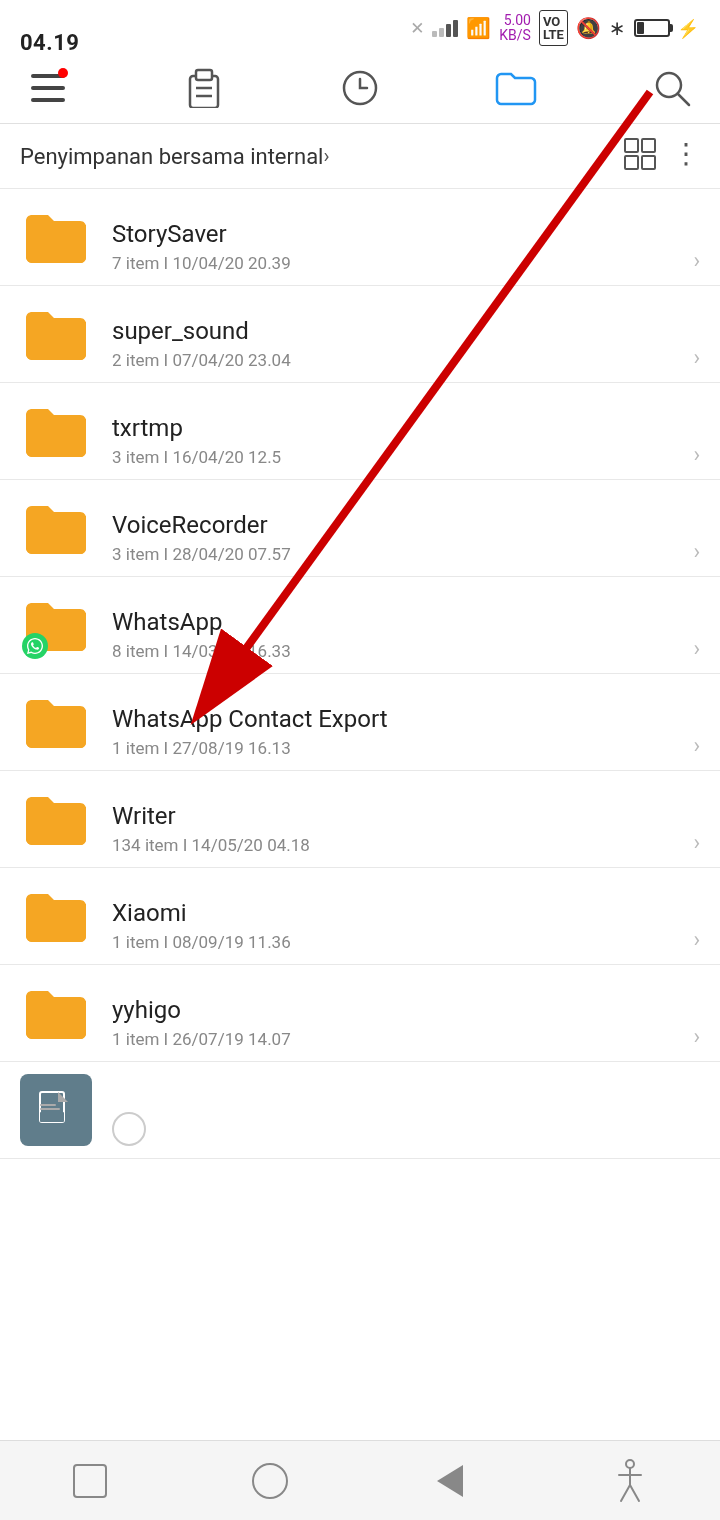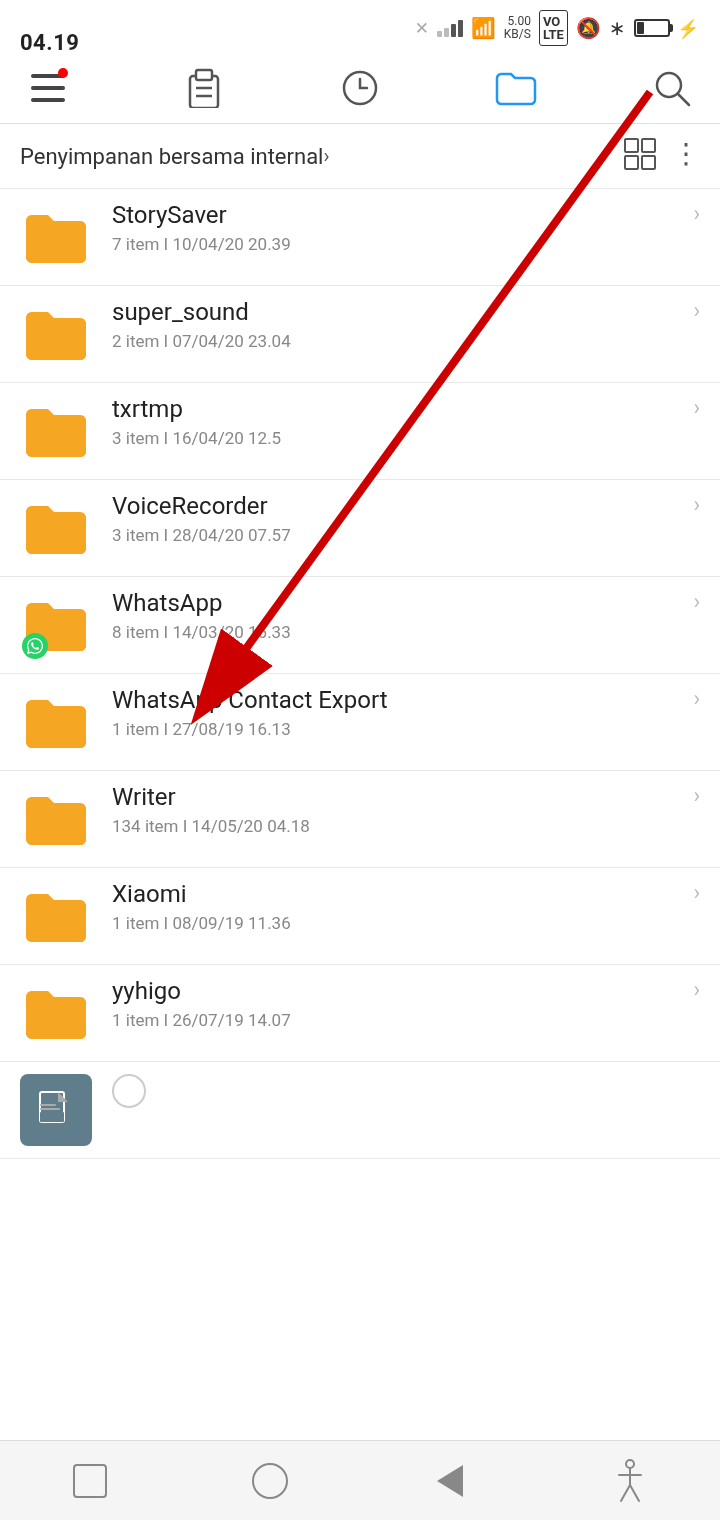--- a/index.html
+++ b/index.html
@@ -125,21 +125,21 @@
       display: flex;
       align-items: center;
     }
     .breadcrumb-actions {
       display: flex;
       align-items: center;
       gap: 16px;
     }
     .file-item {
       display: flex;
-      align-items: flex-start;
+      align-items: flex-end;
       padding: 12px 20px;
       border-bottom: 1px solid #e8e8e8;
       cursor: pointer;
       min-height: 90px;
     }
     .folder-icon-wrap {
       width: 72px;
       height: 72px;
       position: relative;
       flex-shrink: 0;
@@ -263,22 +263,22 @@
       font-weight: bold;
       color: #333;
       border: 1.5px solid #333;
       border-radius: 3px;
       padding: 4px 3px;
       line-height: 1;
     }
 
     
     .speed-text {
-      font-size: 12px;
-      color: #404040;
+      font-size: 14px;
+      color: #a21caf;
       text-align: right;
       line-height: 1.1;
     }
   </style>
 </head>
 <body>
 
 <div class="status-bar">
   <div class="status-left">04.19</div>
   <div class="status-right">

